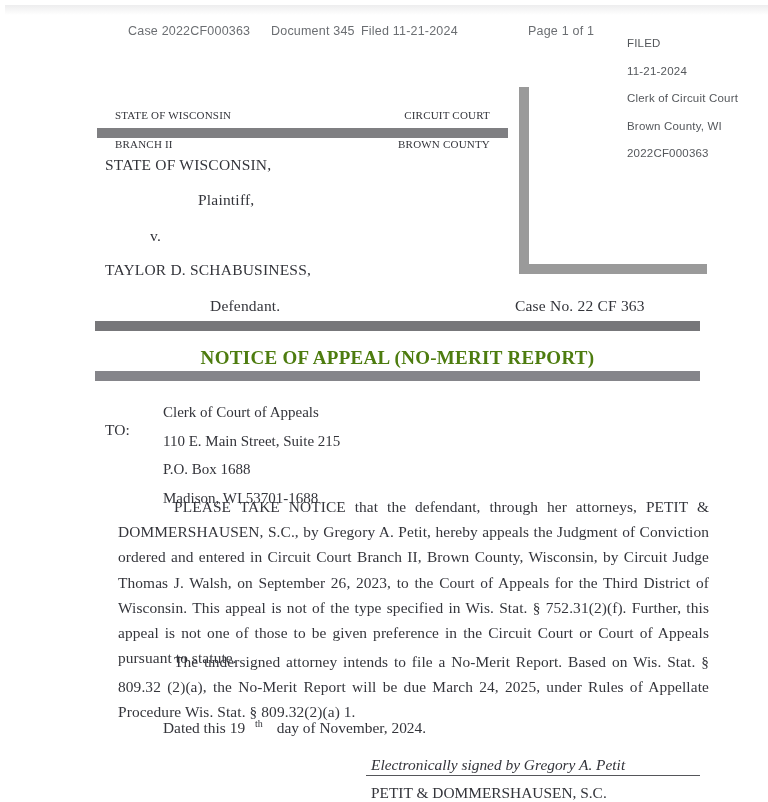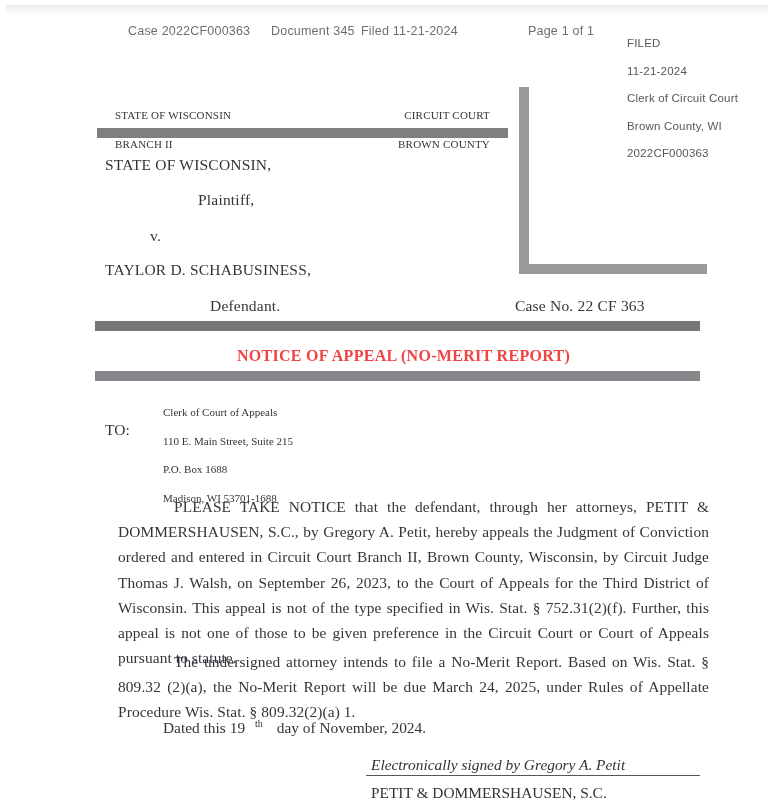--- a/index.html
+++ b/index.html
@@ -55,29 +55,29 @@
   .cap-plaintiff-name { left: 95px;  top: 146px; }
   .cap-plaintiff-role { left: 188px; top: 181px; }
   .cap-versus         { left: 140px; top: 217px; }
   .cap-defendant-name { left: 95px;  top: 251px; }
   .cap-defendant-role { left: 188px; top: 287px; margin-left: 12px; }
   .cap-case-no        { left: 505px; top: 287px; }
   .rule-caption { position: absolute; left: 90px; top: 316px; width: 605px; height: 2px; background: #77777a; }
 
   
   .doc-title {
-    position: absolute; left: 96px; top: 337px; width: 605px;
-    text-align: center; font-weight: bold; font-size: 16px; letter-spacing: .3px;
-    color: #ef4444;
+    position: absolute; left: 90px; top: 337px; width: 605px;
+    text-align: center; font-weight: bold; font-size: 19px; letter-spacing: .3px;
+    color: #4d7c0f;
   }
   .rule-title { position: absolute; left: 90px; top: 366px; width: 605px; height: 2px; background: #85858a; }
 
   
   .to-label { position: absolute; left: 95px; top: 411px; font-size: 15.5px; }
-  .to-lines { position: absolute; left: 148px; top: 388px; font-size: 11px; line-height: 18.6px; white-space: nowrap; }
+  .to-lines { position: absolute; left: 148px; top: 388px; font-size: 15px; line-height: 18.6px; white-space: nowrap; }
 
   
   .body-par {
     position: absolute; left: 108px; width: 601px;
     font-size: 15.4px; line-height: 25.2px;
     text-align: justify; text-indent: 56px;
     letter-spacing: .1px;
     color: #34353b;
     margin-top: 8px;
   }

